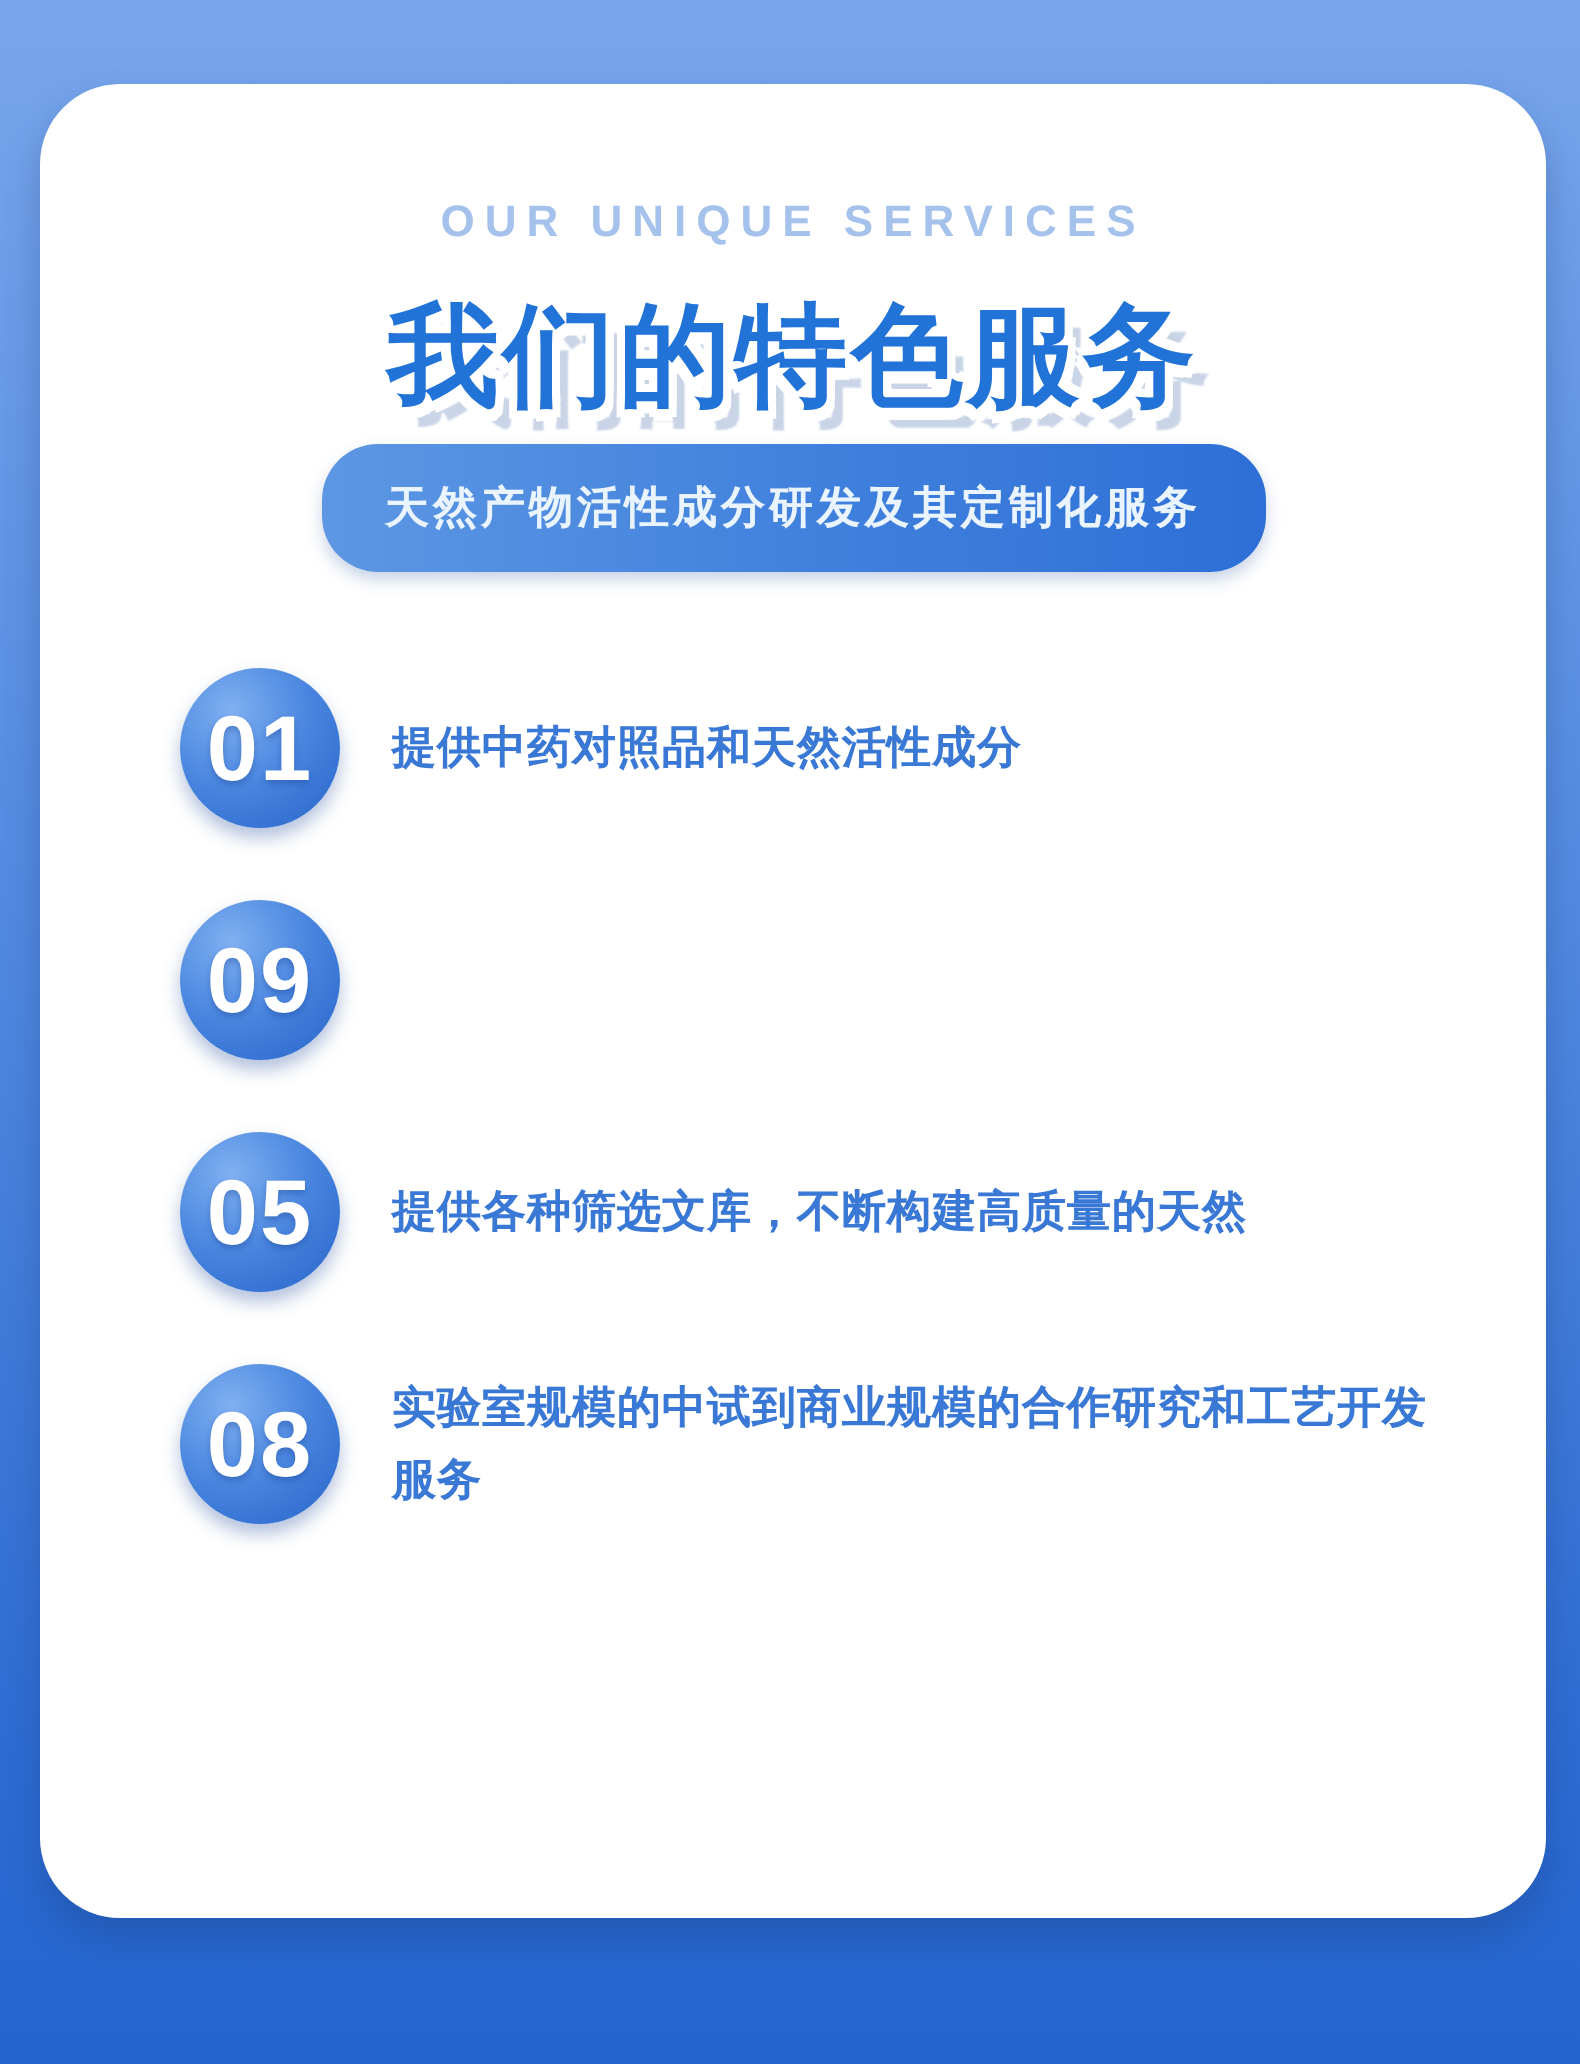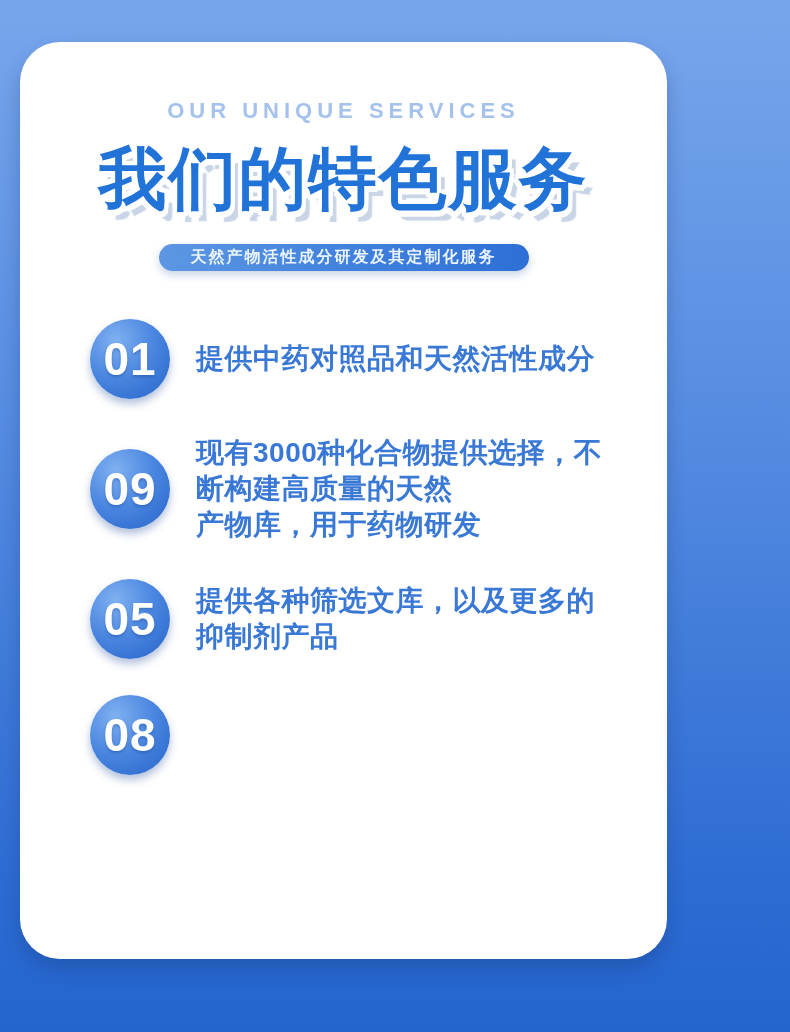--- a/index.html
+++ b/index.html
@@ -11,62 +11,61 @@
     position: relative;
     width: 790px;
     height: 1032px;
     overflow: hidden;
     background: linear-gradient(180deg, #78a6ec 0%, #5289e0 45%, #2d6cd3 85%, #2365ce 100%);
   }
   .card {
     position: absolute;
     left: 20px;
     top: 42px;
-    width: 647px;
+    width: 753px;
     height: 917px;
     background: #ffffff;
     border-radius: 40px;
     box-shadow: 0 10px 18px rgba(25, 55, 115, 0.30);
     box-sizing: border-box;
     display: flex;
     flex-direction: column;
     align-items: center;
     padding-top: 56px;
   }
   .eyebrow {
     font-size: 22px;
     font-weight: bold;
     letter-spacing: 5px;
     color: #a4c2ec;
     text-align: center;
   }
   .title {
     margin-top: 10px;
-    font-size: 68px;
+    font-size: 56px;
     line-height: 88px;
     font-weight: 900;
     letter-spacing: 2px;
     color: #2173d8;
     text-align: center;
     white-space: nowrap;
     text-shadow:
       -4px -4px 0 #ffffff, 0 -4px 0 #ffffff, 4px -4px 0 #ffffff,
       -4px 0 0 #ffffff, 4px 0 0 #ffffff,
       -4px 4px 0 #ffffff, 0 5px 0 #ffffff, 4px 4px 0 #ffffff,
       -2px 6px 0 #ffffff, 2px 6px 0 #ffffff,
       8px 10px 1px rgba(165, 185, 215, 0.60);
   }
   .banner {
-    margin-top: 22px;
-    padding: 3px 32px;
+    padding: 17px 32px;
     border-radius: 28px;
     background: linear-gradient(90deg, #5d97e3 0%, #3f80dd 55%, #2e6fd7 100%);
     box-shadow: 0 4px 8px rgba(40, 80, 160, 0.25);
     color: #eaf4ff;
-    font-size: 16px;
+    font-size: 22px;
     font-weight: bold;
     letter-spacing: 2px;
     white-space: nowrap;
   }
   .services {
     margin-top: 48px;
     width: 100%;
     box-sizing: border-box;
     padding: 0 44px 0 70px;
     display: flex;
@@ -91,21 +90,21 @@
     justify-content: center;
   }
   .badge-number {
     font-size: 46px;
     font-weight: 800;
     color: #ffffff;
     letter-spacing: 1px;
     text-shadow: 0 2px 3px rgba(20, 60, 140, 0.35);
   }
   .service-text {
-    font-size: 28px;
+    font-size: 22px;
     font-weight: bold;
     line-height: 36px;
     color: #3a78d5;
     white-space: pre-line;
     letter-spacing: 0.5px;
   }
 </style>
 </head>
 <body>
 
@@ -124,33 +123,33 @@
         <div class="badge">
           <span class="badge-number">01</span>
         </div>
         <div class="service-text">提供中药对照品和天然活性成分</div>
       </div>
 
       <div class="service-row">
         <div class="badge">
           <span class="badge-number">09</span>
         </div>
-        <div class="service-text">现有3000种化合物提供选择，不断构建高质量的天然
-产物库，用于药物研发</div>
       </div>
 
       <div class="service-row">
         <div class="badge">
           <span class="badge-number">05</span>
         </div>
-        <div class="service-text">提供各种筛选文库，以及更多的抑制剂产品</div>
+        <div class="service-text">提供各种筛选文库，不断构建高质量的天然</div>
       </div>
 
 
       <div class="service-row">
         <div class="badge">
           <span class="badge-number">08</span>
         </div>
+        <div class="service-text">实验室规模的中试到商业规模的合作研究和工艺开发
+服务</div>
       </div>
 
     </div>
   </div>
 </div>
 
 </body></html>

